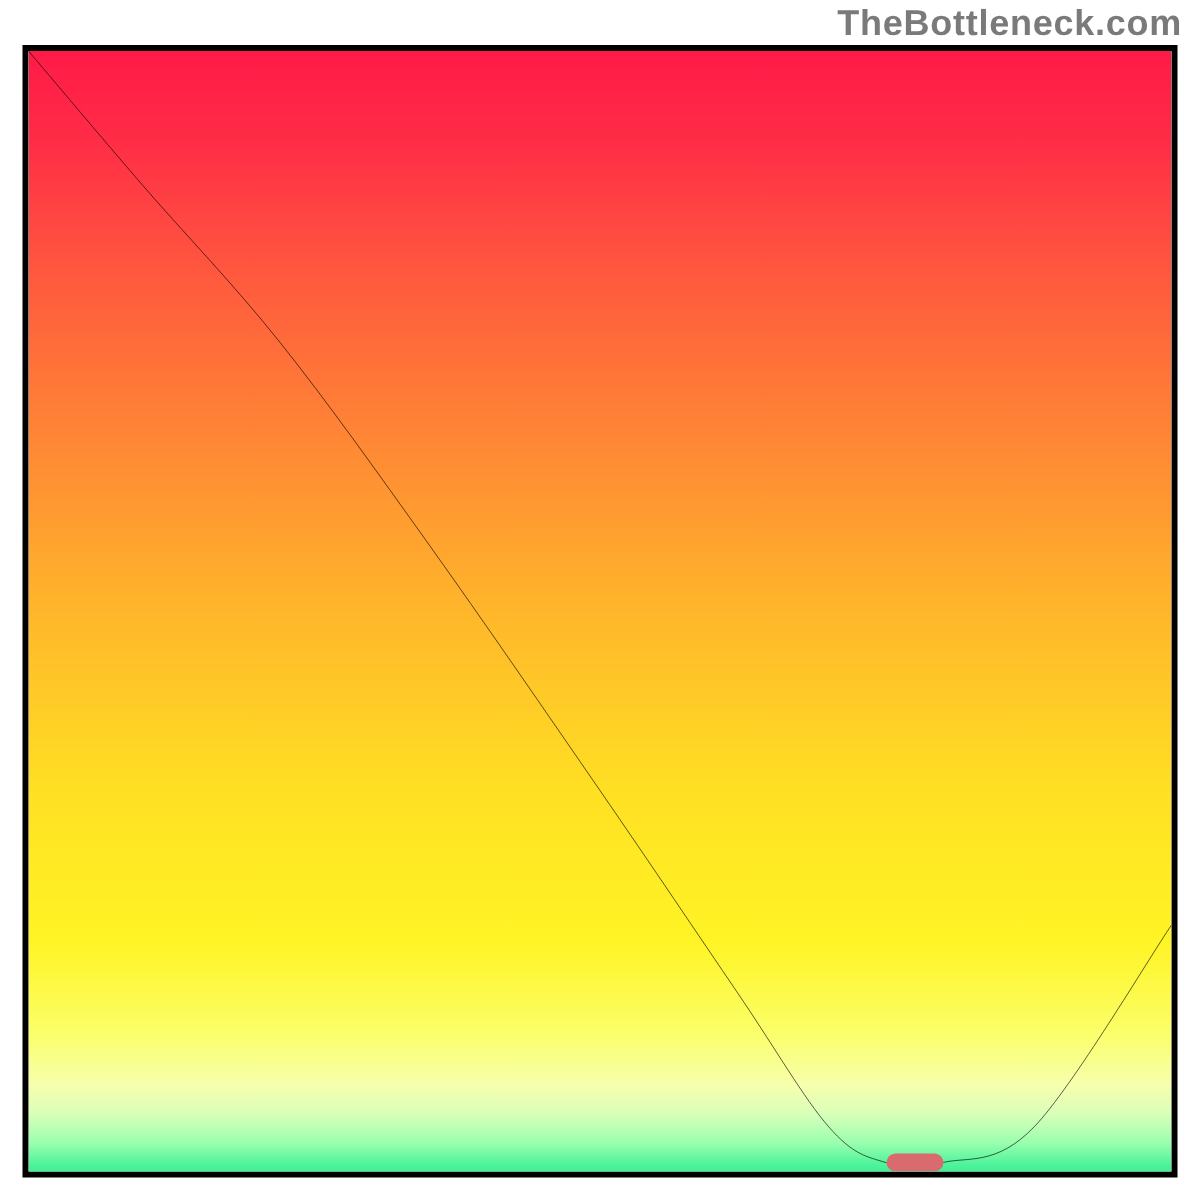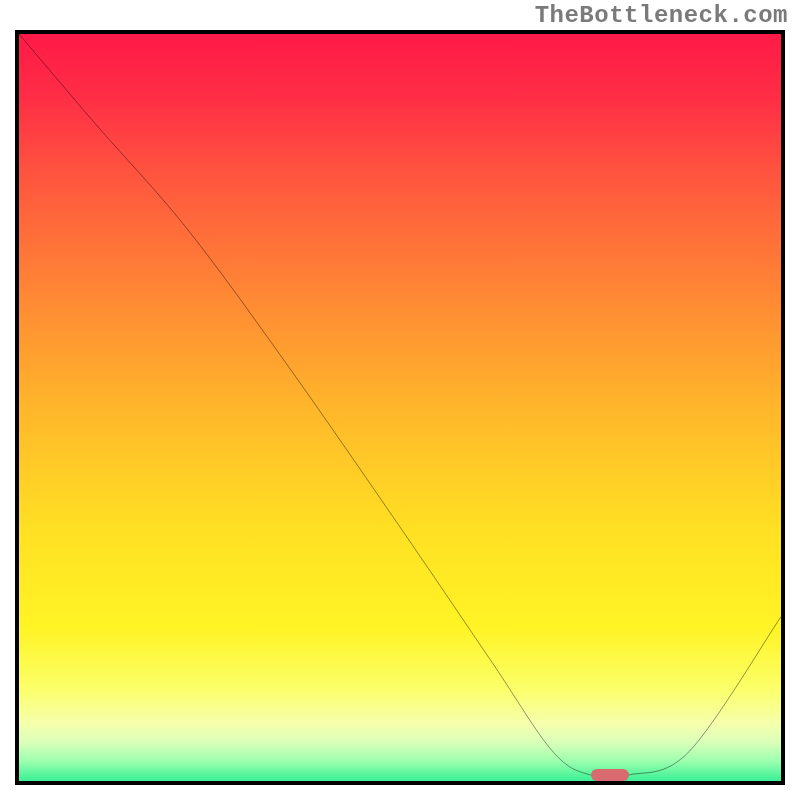--- a/index.html
+++ b/index.html
@@ -7,21 +7,20 @@
     padding: 0;
     width: 800px;
     height: 800px;
     background: #ffffff;
     font-family: Arial, Helvetica, sans-serif;
   }
   .container {
     position: relative;
     width: 800px;
     height: 599px;
-    font-family: Liberation Mono, monospace;
   }
   .watermark {
     position: absolute;
     top: 2px;
     right: 12px;
     font-size: 24px;
     font-weight: bold;
     color: #7a7a7a;
     letter-spacing: 0.5px;
   }

